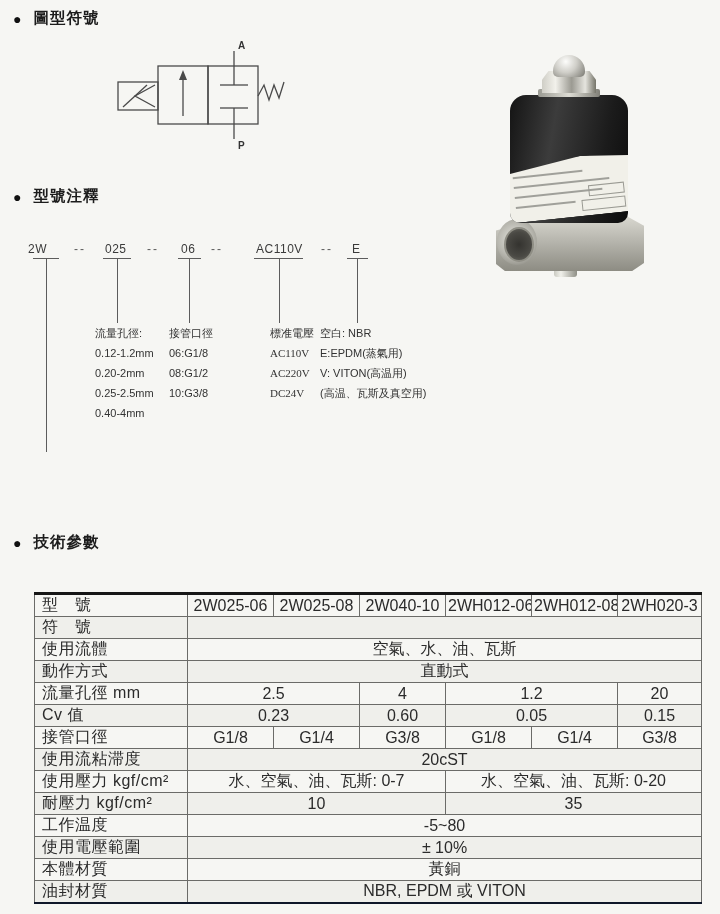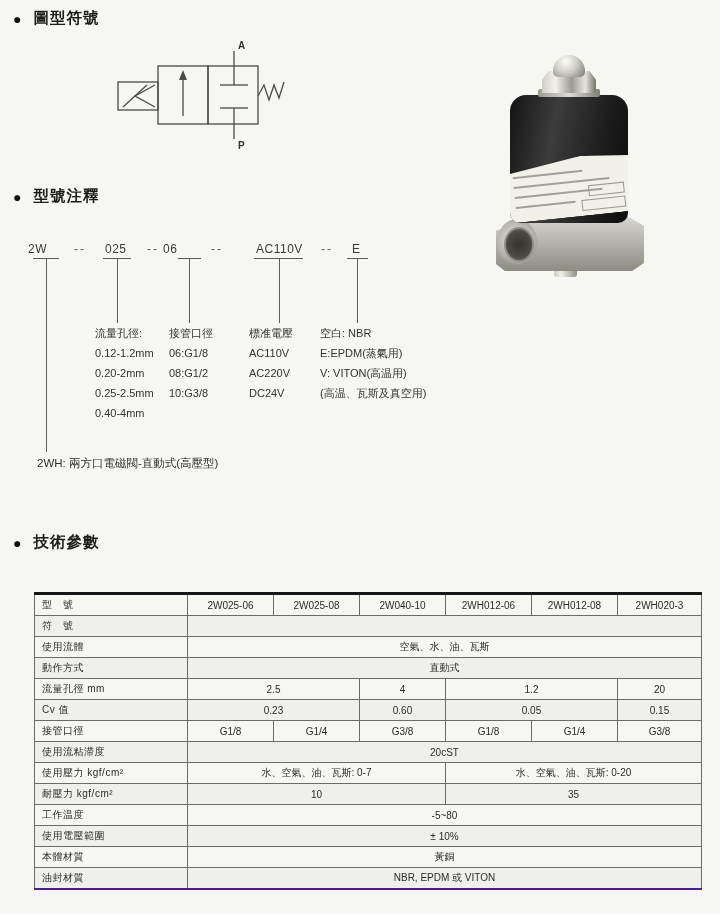--- a/index.html
+++ b/index.html
@@ -16,21 +16,21 @@
   
   .code-part{position:absolute;font-size:12px;color:#3a3a3a;letter-spacing:.5px;}
   .code-sep{position:absolute;font-size:12px;color:#5a5a5a;letter-spacing:2px;}
   .uline{position:absolute;height:1px;background:#5c5c5c;}
   .vline{position:absolute;width:1px;background:#5c5c5c;}
   .ann-col{position:absolute;font-size:11px;color:#333;}
   .ann-col div{line-height:20px;white-space:nowrap;}
   .model-note{position:absolute;font-size:11.5px;color:#303030;line-height:22px;white-space:nowrap;}
 
   
-  .specs{position:absolute;left:34px;top:592px;width:667px;border-collapse:collapse;table-layout:fixed;font-size:10px;color:#2b2b2b;border-top:3px solid #161616;border-bottom:2px solid #4c1d95;}
+  .specs{position:absolute;left:34px;top:592px;width:667px;border-collapse:collapse;table-layout:fixed;font-size:16px;color:#2b2b2b;border-top:3px solid #161616;border-bottom:2px solid #0f172a;}
   .specs td{border:1px solid #6b6b68;height:20px;text-align:center;padding:0 2px;white-space:nowrap;overflow:hidden;}
   .specs td.lbl{text-align:left;padding-left:7px;letter-spacing:.5px;}
   .specs tr:nth-child(even){background:#efefeb;}
 
   
   .photo{position:absolute;left:494px;top:55px;width:152px;height:200px;}
   .photo *{position:absolute;}
   .ph-stub{left:60px;top:170px;width:23px;height:52px;background:linear-gradient(90deg,#c9c9c1,#f0f0ea 30%,#8f8f86);border-radius:3px;}
   .ph-base{left:2px;top:158px;width:148px;height:58px;background:linear-gradient(180deg,#dddcd4,#b9b8b0 45%,#8d8c83);clip-path:polygon(0 30%,28% 12%,62% 0,86% 2%,100% 22%,100% 86%,92% 100%,6% 100%,0 88%);border-radius:6px;}
   .ph-port{left:3px;top:164px;width:40px;height:46px;background:radial-gradient(circle at 45% 45%,#e8e8e2 0%,#b5b4ac 55%,#7c7b73 100%);border-radius:50%;}
@@ -105,21 +105,21 @@
 
   <div class="sec-head" style="left:13px;top:186px;">
     <span class="bullet">●</span>
     <span>型號注釋</span>
   </div>
 
   <span class="code-part" style="left:28px;top:242px;">2W</span>
   <span class="code-sep" style="left:74px;top:242px;">--</span>
   <span class="code-part" style="left:105px;top:242px;">025</span>
   <span class="code-sep" style="left:147px;top:242px;">--</span>
-  <span class="code-part" style="left:163px;top:242px;text-align:right;">06</span>
+  <span class="code-part" style="left:181px;top:242px;text-align:right;">06</span>
   <span class="code-sep" style="left:211px;top:242px;">--</span>
   <span class="code-part" style="left:256px;top:242px;">AC110V</span>
   <span class="code-sep" style="left:321px;top:242px;">--</span>
   <span class="code-part" style="left:352px;top:242px;">E</span>
 
   <div class="uline" style="left:33px;top:258px;width:26px;"></div>
   <div class="uline" style="left:103px;top:258px;width:28px;"></div>
   <div class="uline" style="left:178px;top:258px;width:23px;"></div>
   <div class="uline" style="left:254px;top:258px;width:49px;"></div>
   <div class="uline" style="left:347px;top:258px;width:21px;"></div>
@@ -136,35 +136,34 @@
     <div>0.20-2mm</div>
     <div>0.25-2.5mm</div>
     <div>0.40-4mm</div>
   </div>
   <div class="ann-col" style="left:169px;top:323px;">
     <div>接管口徑</div>
     <div>06:G1/8</div>
     <div>08:G1/2</div>
     <div>10:G3/8</div>
   </div>
-  <div class="ann-col" style="left:249px;top:323px;">
+  <div class="ann-col" style="left:270px;top:323px;font-family:Liberation Serif, serif;">
     <div>標准電壓</div>
     <div>AC110V</div>
     <div>AC220V</div>
     <div>DC24V</div>
   </div>
   <div class="ann-col" style="left:320px;top:323px;">
     <div>空白: NBR</div>
     <div>E:EPDM(蒸氣用)</div>
     <div>V: VITON(高温用)</div>
     <div>(高温、瓦斯及真空用)</div>
   </div>
 
   <div class="model-note" style="left:37px;top:452px;">
-    <div>2WH: 兩方口電磁閥-直動式(高壓型)</div>
   </div>
 
   <div class="sec-head" style="left:13px;top:532px;">
     <span class="bullet">●</span>
     <span>技術參數</span>
   </div>
 
   <table class="specs">
     <colgroup>
       <col style="width:153px">

